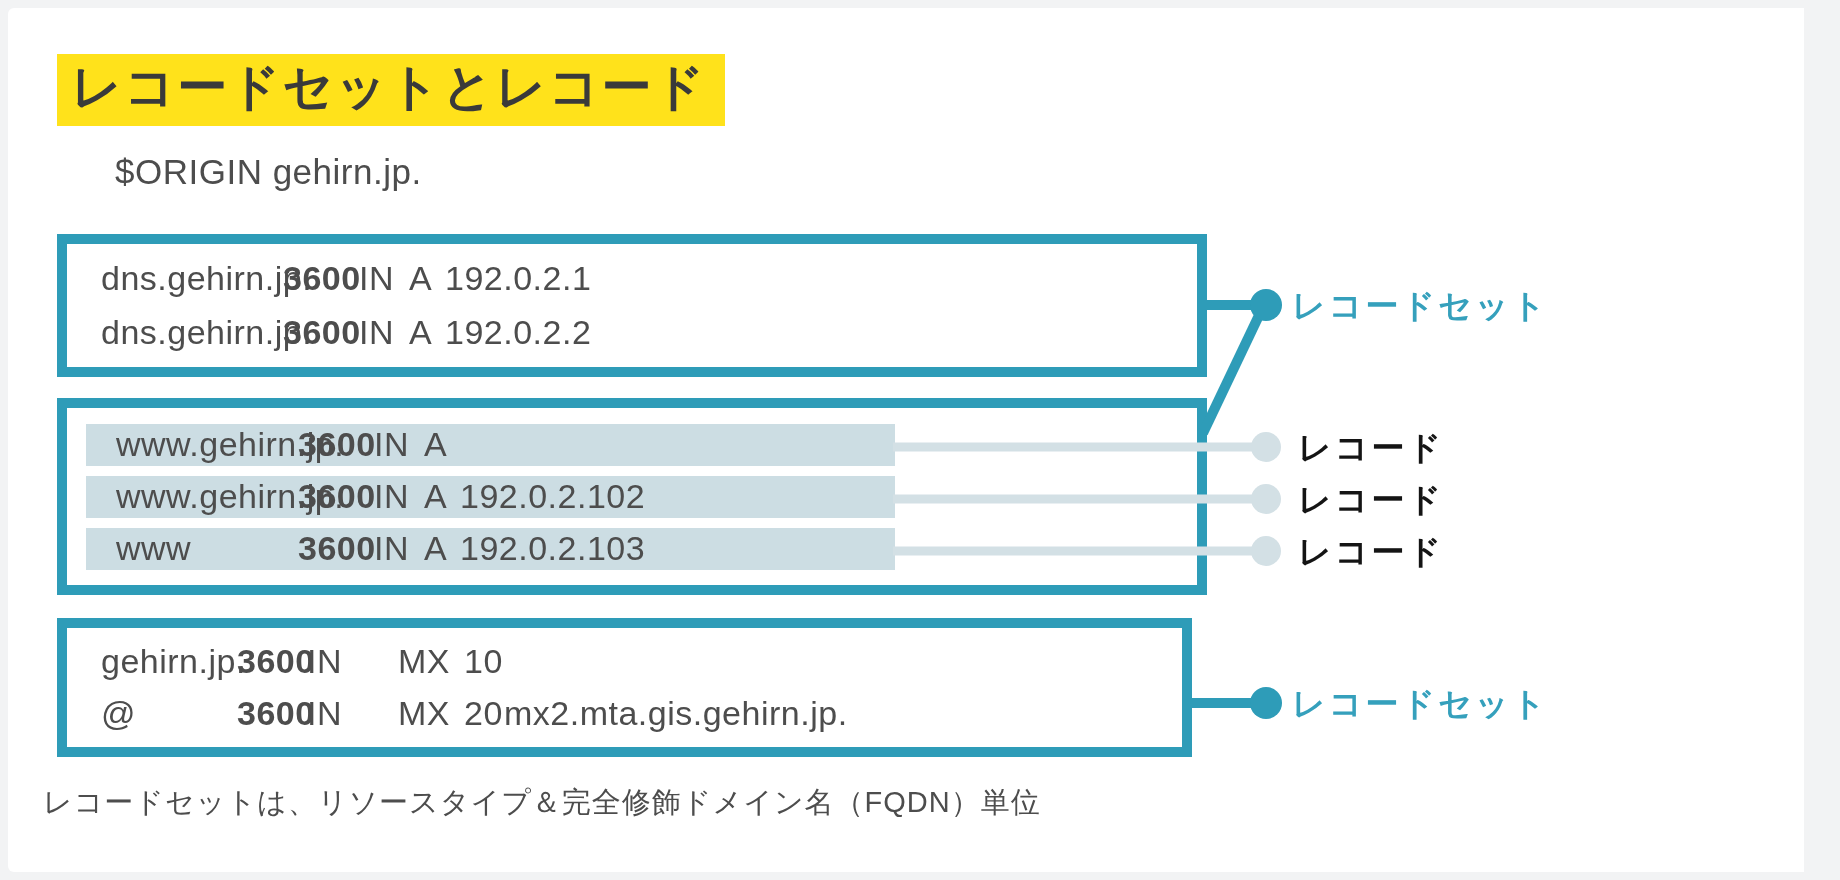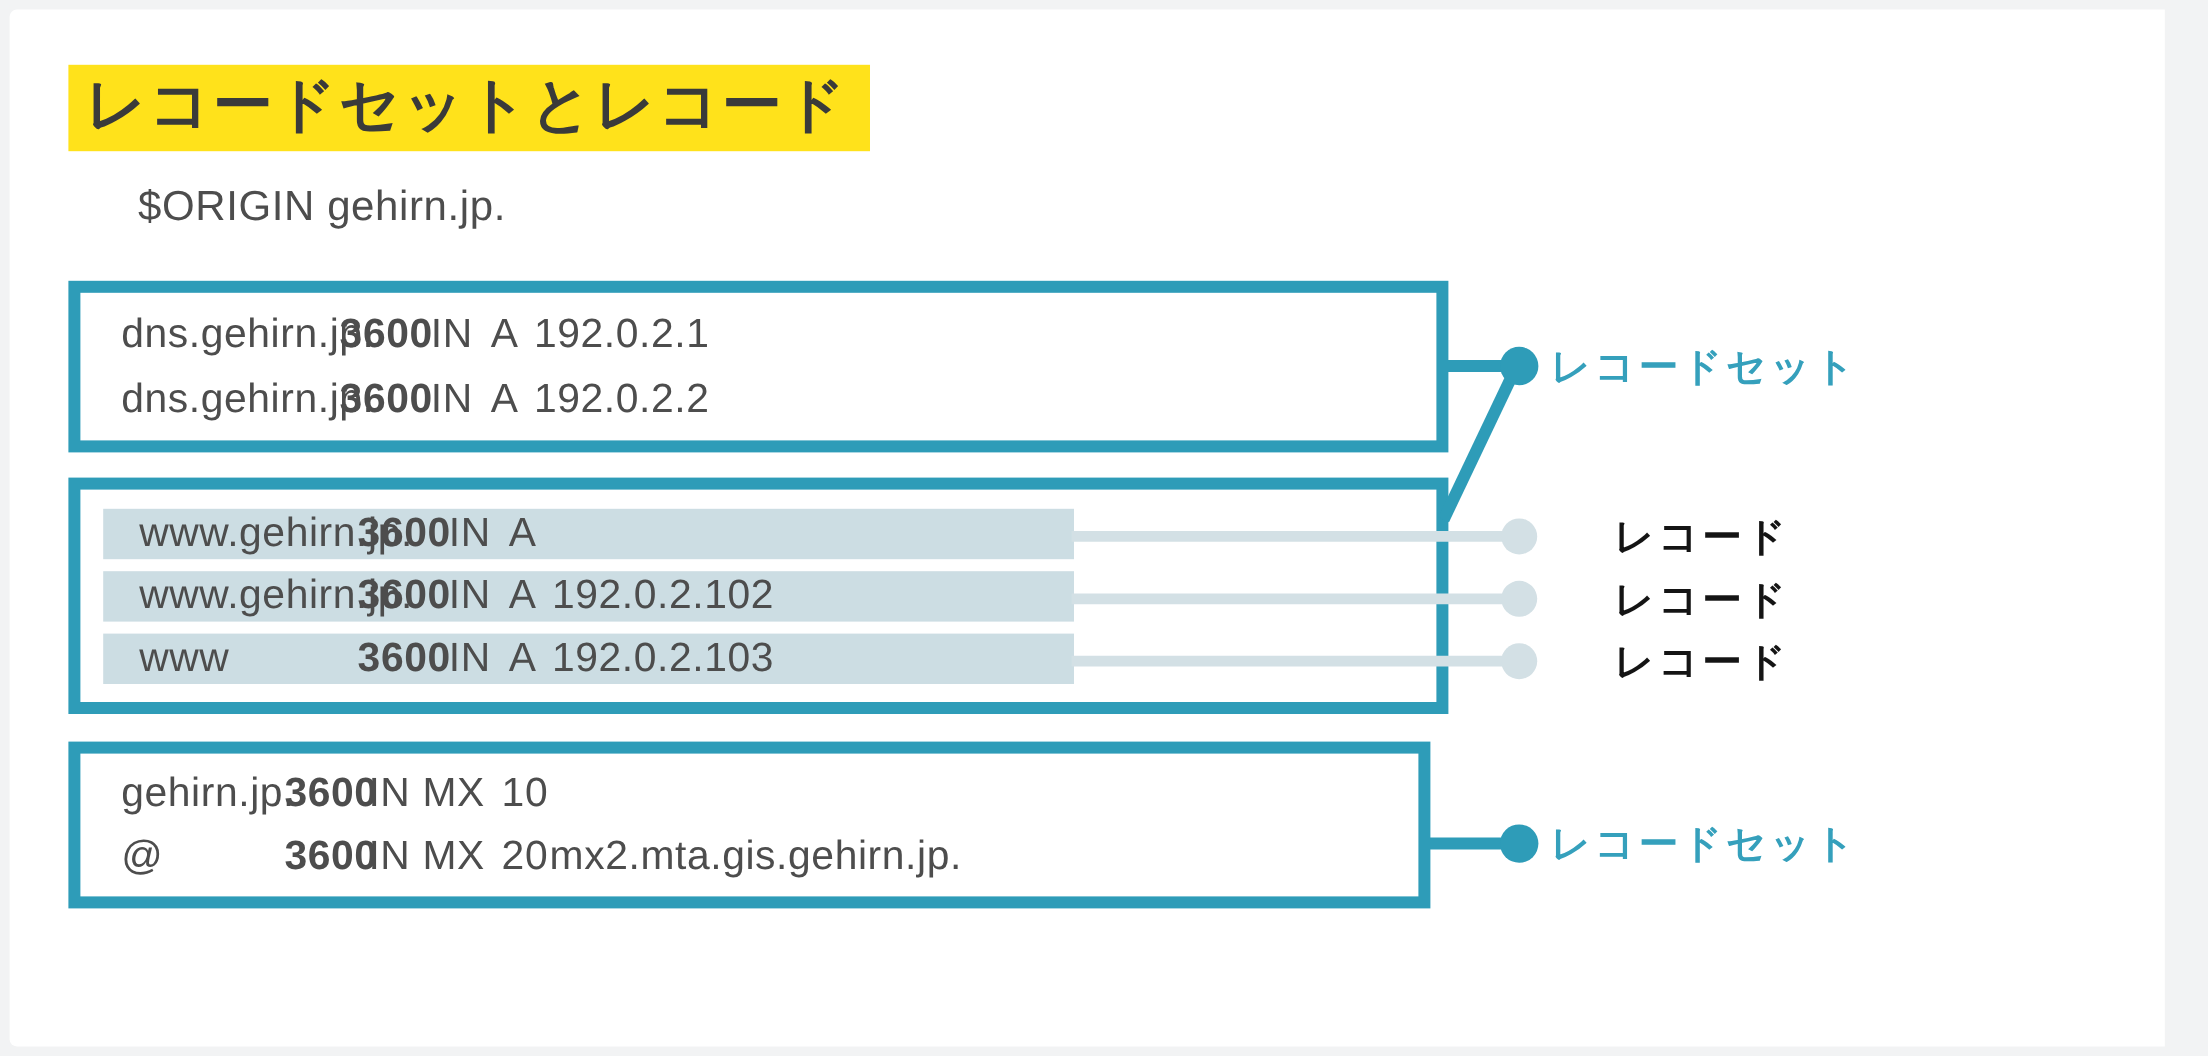--- a/index.html
+++ b/index.html
@@ -42,29 +42,29 @@
         padding-left:30px;box-sizing:border-box;display:flex;align-items:center;
         font-size:34px;color:var(--code);font-weight:300;letter-spacing:0.5px;white-space:nowrap;}
 
   .c-name {display:inline-block;width:182px;}
   .c-ttl  {display:inline-block;width:76px;font-weight:bold;}
   .c-class{display:inline-block;width:50px;}
   .c-type {display:inline-block;width:36px;}
   .b3 .c-name {width:136px;}
   .b3 .c-ttl  {width:70px;}
   .b3 .c-class{width:45px;}
-  .b3 .c-type {width:66px;}
+  .b3 .c-type {width:66px;margin-left:46px;}
   .b3 .c-pref {display:inline-block;width:40px;}
 
   .connectors{position:absolute;left:0;top:0;width:1840px;height:880px;pointer-events:none;}
 
   .lbl{position:absolute;transform:translateY(-50%);white-space:nowrap;
        font-size:33px;font-weight:bold;letter-spacing:3px;line-height:1;}
   .lbl-teal{color:var(--teal-text);}
-  .lbl-black{color:var(--black);margin-left:47px;}
+  .lbl-black{color:var(--black);}
 
   .caption{
     position:absolute;left:43px;top:783px;
     font-size:29px;color:var(--code);letter-spacing:1px;font-weight:300;white-space:nowrap;
   }
 </style>
 </head>
 <body>
 
 <div class="stage">
@@ -148,13 +148,14 @@
     <line x1="1183" y1="703" x2="1260" y2="703" stroke="#2E9CB8" stroke-width="10"></line>
     <circle cx="1266" cy="703" r="16" fill="#2E9CB8"></circle>
   </svg>
 
   <div class="lbl lbl-teal" style="left:1292px;top:305px;">レコードセット</div>
   <div class="lbl lbl-black" style="left:1298px;top:447px;">レコード</div>
   <div class="lbl lbl-black" style="left:1298px;top:499px;">レコード</div>
   <div class="lbl lbl-black" style="left:1298px;top:551px;">レコード</div>
   <div class="lbl lbl-teal" style="left:1292px;top:703px;">レコードセット</div>
 
+  <div class="caption">レコードセットは、リソースタイプ＆完全修飾ドメイン名（FQDN）単位</div>
 </div>
 
 </body></html>

